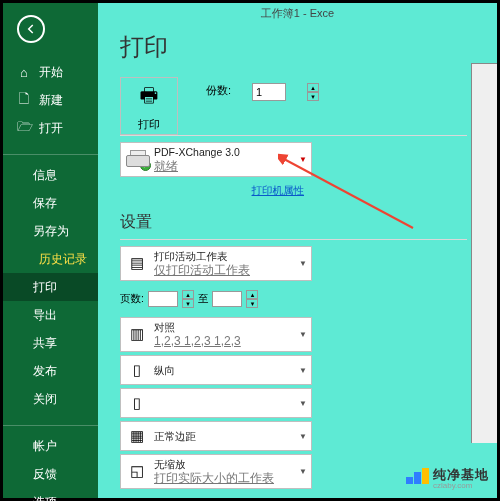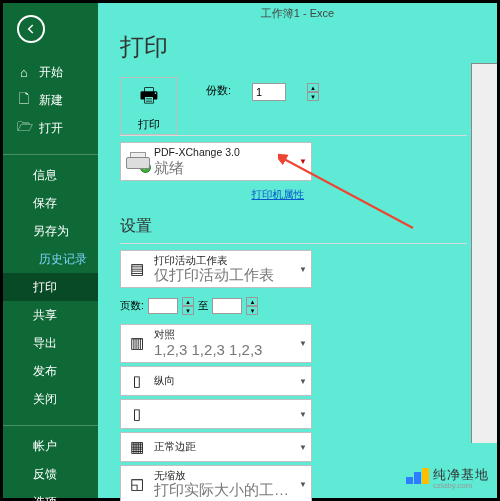--- a/index.html
+++ b/index.html
@@ -6,21 +6,21 @@
   body { font-family: "Microsoft YaHei", "Segoe UI", sans-serif; width: 500px; height: 501px; overflow: hidden; background: #fff; position: relative; }
   .shell { position: absolute; inset: 0; border: 3px solid #000; }
   
   .sidebar { position: absolute; left: 0; top: 0; width: 95px; height: 100%; background: #0e6936; color: #fff; padding-top: 12px; }
   .back { width: 28px; height: 28px; border: 2px solid #fff; border-radius: 50%; margin-left: 14px; display: flex; align-items: center; justify-content: center; font-size: 15px; cursor: pointer; }
   .nav { margin-top: 15px; }
   .nav .item { display: flex; align-items: center; gap: 8px; height: 28px; padding-left: 14px; font-size: 12px; cursor: pointer; }
   .nav .item .ic { width: 14px; text-align: center; font-size: 13px; }
   .nav2 { margin-top: 12px; }
   .nav2 .item2 { height: 28px; line-height: 28px; padding-left: 30px; font-size: 12px; cursor: pointer; }
-  .nav2 .item2.dim { color: #7dd3fc; padding-left: 36px; }
+  .nav2 .item2.dim { color: #fde047; padding-left: 36px; }
   .nav2 .item2.active { background: #094a26; }
   .nav2 .sep { height: 1px; background: rgba(255,255,255,0.25); margin: 6px 0; }
   
   .main { position: absolute; left: 95px; right: 0; top: 0; bottom: 0; background: #5eead4; }
   .titlebar { height: 22px; text-align: center; font-size: 11px; color: #444; padding-top: 3px; }
   .page-title { font-size: 24px; font-weight: 300; color: #333; margin: 6px 0 14px 22px; }
   
   .row1 { display: flex; align-items: flex-start; gap: 16px; margin-left: 22px; }
   .printbtn { width: 58px; height: 58px; border: 1px solid #bfbfbf; display: flex; flex-direction: column; align-items: center; justify-content: center; gap: 2px; cursor: pointer; }
   .printbtn .picon { font-size: 20px; }
@@ -31,41 +31,41 @@
   .spinners div { width: 12px; height: 9px; border: 1px solid #999; font-size: 7px; line-height: 7px; text-align: center; cursor: pointer; }
   
   .section-title { font-size: 16px; font-weight: normal; color: #333; margin: 14px 0 6px 22px; }
   .underline { border-bottom: 1px solid #d9d9d9; margin: 0 30px 6px 22px; }
   
   .combo { width: 192px; margin-left: 22px; border: 1px solid #bfbfbf; position: relative; background: #fff; }
   .combo-inner { display: flex; align-items: center; gap: 6px; padding: 3px 18px 3px 5px; cursor: pointer; }
   .combo-inner .cicon { width: 22px; height: 22px; display: flex; align-items: center; justify-content: center; font-size: 15px; flex-shrink: 0; }
   .combo-text { line-height: 1.2; overflow: hidden; }
   .combo-text .t1 { font-size: 10.5px; color: #222; white-space: nowrap; overflow: hidden; text-overflow: ellipsis; }
-  .combo-text .t2 { font-size: 15px; color: #777; white-space: nowrap; overflow: hidden; text-overflow: ellipsis; }
+  .combo-text .t2 { font-size: 12px; color: #777; white-space: nowrap; overflow: hidden; text-overflow: ellipsis; text-decoration: underline; }
   .combo .caret { position: absolute; right: 4px; top: 50%; transform: translateY(-50%); font-size: 8px; color: #555; }
   .combo.red .caret { color: #c00; }
   
   .link { color: #0a58ca; text-decoration: underline; font-size: 10.5px; cursor: pointer; }
   .link-right { text-align: right; width: 184px; margin: 3px 0 0 22px; }
   
   .settings { margin-left: 22px; }
   .pages { display: flex; align-items: center; gap: 4px; font-size: 10.5px; margin: 9px 0; }
   .pages input { width: 30px; height: 16px; border: 1px solid #999; font-size: 10px; padding: 0 2px; }
   
   .preview { position: absolute; right: 0; top: 60px; width: 26px; height: 380px; border-left: 1px solid #888; border-top: 1px solid #888; background: #efefef; }
   
   .watermark { position: absolute; right: 8px; bottom: 8px; display: flex; align-items: center; gap: 5px; }
   .watermark .logo { width: 22px; height: 22px; position: relative; }
   .watermark .logo .p1, .watermark .logo .p2, .watermark .logo .p3 { position: absolute; }
   .watermark .logo .p1 { left:0; top:9px; width:7px; height:7px; background:#2f7dff; }
   .watermark .logo .p2 { left:8px; top:4px; width:7px; height:12px; background:#2f7dff; }
   .watermark .logo .p3 { left:16px; top:0; width:7px; height:16px; background:#ffbf00; }
   .watermark .wtxt { display:flex; flex-direction:column; line-height:1.05; }
-  .watermark .wtxt .zh { font-size:13px; font-weight:400; color:#333; letter-spacing:1px; }
+  .watermark .wtxt .zh { font-size:13px; font-weight:700; color:#333; letter-spacing:1px; }
   .watermark .wtxt .en { font-size:8px; color:#999; }
   
   
   .arrow { position: absolute; pointer-events: none; }
 
   .printer-glyph { position: relative; width: 22px; height: 18px; }
   .printer-glyph::before { content:""; position:absolute; left:4px; top:0; width:14px; height:5px; background:#eee; border:1px solid #999; }
   .printer-glyph::after { content:""; position:absolute; left:0; top:5px; width:22px; height:10px; background:#ddd; border:1px solid #888; border-radius:2px; }
   .printer-glyph .check { position:absolute; right:-3px; bottom:-3px; width:11px; height:11px; background:#3cae3c; border:1px solid #2a7a2a; border-radius:50%; color:#fff; font-size:7px; line-height:9px; text-align:center; }
 </style>
@@ -93,22 +93,22 @@
           <span>打开</span>
         </div>
     </div>
     <div class="nav2">
       <div class="sep"></div>
       <div class="item2">信息</div>
       <div class="item2">保存</div>
       <div class="item2">另存为</div>
       <div class="item2 dim">历史记录</div>
       <div class="item2 active">打印</div>
+      <div class="item2">导出</div>
       <div class="item2">共享</div>
-      <div class="item2">导出</div>
       <div class="item2">发布</div>
       <div class="item2">关闭</div>
       <div class="sep" style="margin-top:12px"></div>
       <div class="item2">帐户</div>
       <div class="item2">反馈</div>
       <div class="item2">选项</div>
     </div>
   </div>
 
   <div class="main">

